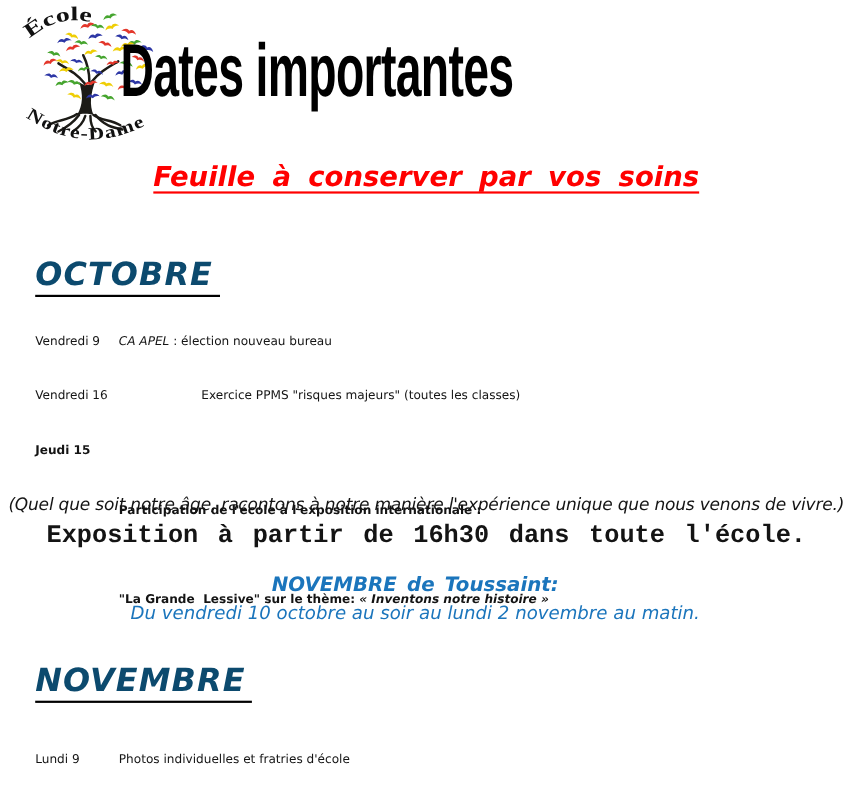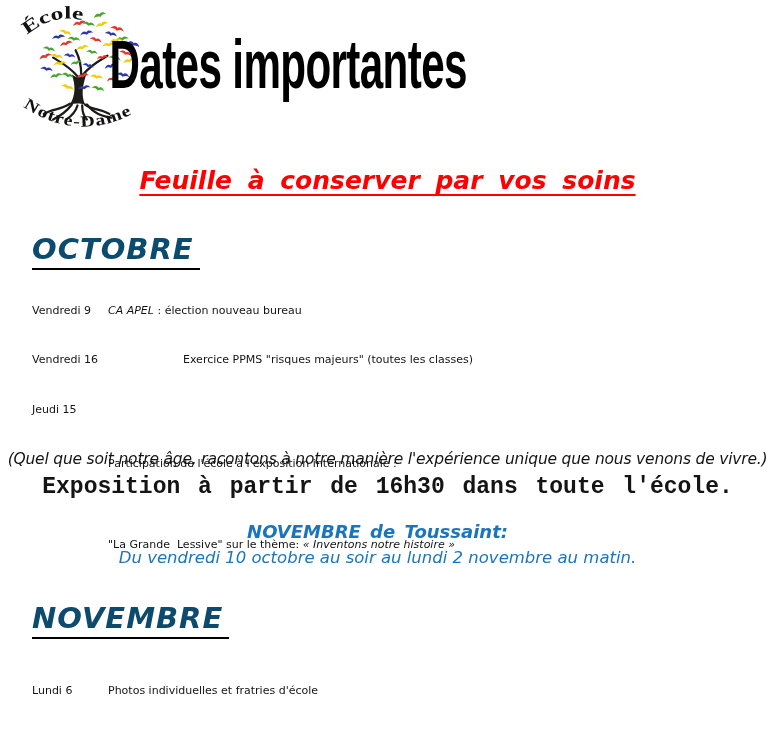--- a/index.html
+++ b/index.html
@@ -41,38 +41,37 @@
   
   .subtitle-wrap{position:absolute;left:0;top:146px;width:100%;text-align:center;}
   .subtitle{
     display:inline-block;
     color:var(--accent-red);
     font-weight:bold;font-style:italic;
     font-size:25px;word-spacing:7px;
     text-decoration:underline;
     text-decoration-thickness:2px;
     text-underline-offset:5px;
-    margin-top:20px;
   }
   
   .sec-heading{
     position:absolute;left:32px;
     font-size:29px;font-weight:bold;font-style:italic;
     letter-spacing:1px;color:#0c4a6e;
   }
   .sec-heading span{
     display:inline-block;border-bottom:2.5px solid #000;padding:0 6px 2px 0;
   }
   .h-oct{top:232px;} .h-nov{top:601px;}
   
   .row{position:absolute;left:32px;right:24px;font-size:11px;line-height:27px;}
   .row .date{position:absolute;left:0;top:0;white-space:nowrap;}
   .row .txt{margin-left:76px;white-space:pre-wrap;}
   .row.indent .txt{margin-left:151px;}
-  .r1{top:297px;} .r2{top:346px;} .r3{top:396px;} .r-nov{top:677px;}
+  .r1{top:297px;} .r2{top:346px;} .r3{top:396px;font-weight:bold;} .r-nov{top:677px;}
   .it{font-style:italic;}
   
   .center-line{position:absolute;left:0;width:100%;text-align:center;}
   .note-italic{top:450px;font-style:italic;font-size:15.5px;letter-spacing:-0.2px;}
   .note-bold{top:474px;font-weight:bold;font-size:23px;word-spacing:4px;font-family:Liberation Mono, monospace;}
   .vac{left:0;width:100%;padding-right:20px;box-sizing:border-box;color:var(--accent-blue);}
   .vac-title{top:521px;font-weight:bold;font-style:italic;font-size:18px;word-spacing:3px;}
   .vac-dates{top:548px;font-style:italic;font-size:16.5px;}
 </style>
 </head>
@@ -189,17 +188,17 @@
   <div class="center-line note-bold">Exposition à partir de 16h30 dans toute l'école.</div>
 
   <div class="center-line vac vac-title">NOVEMBRE de Toussaint:</div>
   <div class="center-line vac vac-dates">Du vendredi 10 octobre au soir au lundi 2 novembre au matin.</div>
 
   <div class="sec-heading h-nov">
     <span>NOVEMBRE</span>
   </div>
 
   <div class="row r-nov">
-    <span class="date">Lundi 6</span>
+    <span class="date">Lundi 9</span>
     <div class="txt">Photos individuelles et fratries d'école</div>
   </div>
 
 </div>
 
 </body></html>

